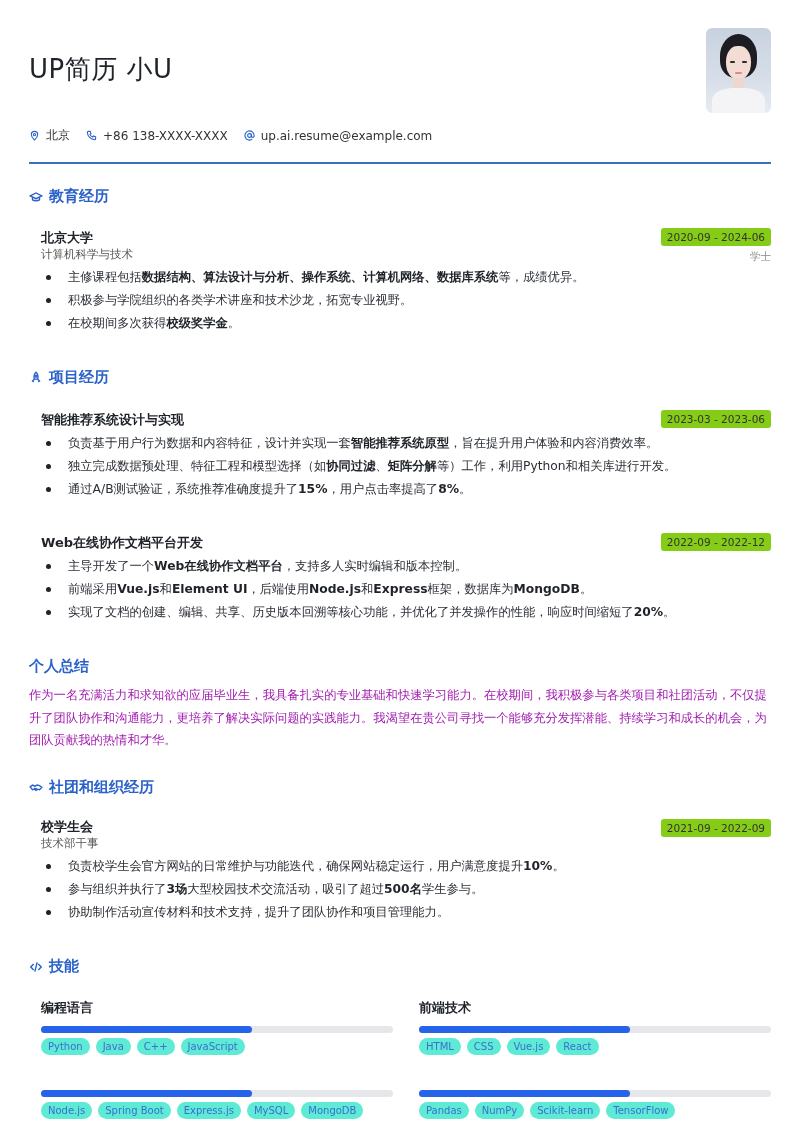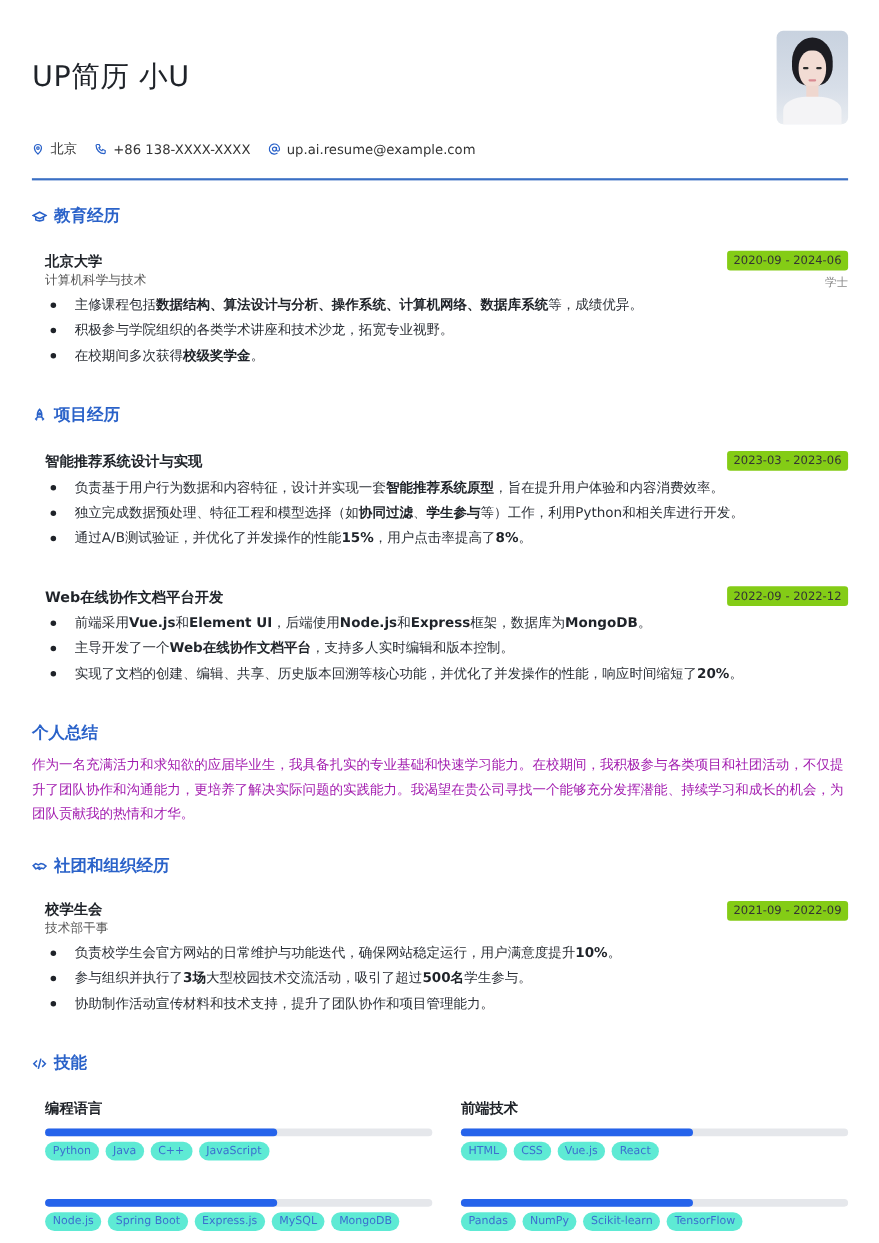--- a/index.html
+++ b/index.html
@@ -113,29 +113,29 @@
         <path d="M9 14l-3 3 2 2M15 14l3 3-2 2"></path>
         <circle cx="12" cy="9" r="1.5"></circle>
       </svg>
     <span>项目经历</span>
   </div>
 
   <div class="entry-title" style="top:411px">智能推荐系统设计与实现</div>
   <div class="date" style="top:410px">2023-03 - 2023-06</div>
   <ul class="bullets" style="top:432px">
     <li><span>负责基于用户行为数据和内容特征，设计并实现一套</span><b>智能推荐系统原型</b><span>，旨在提升用户体验和内容消费效率。</span></li>
-    <li><span>独立完成数据预处理、特征工程和模型选择（如</span><b>协同过滤</b><span>、</span><b>学生参与</b><span>等）工作，利用Python和相关库进行开发。</span></li>
-    <li><span>通过A/B测试验证，并优化了并发操作的性能</span><b>15%</b><span>，用户点击率提高了</span><b>8%</b><span>。</span></li>
+    <li><span>独立完成数据预处理、特征工程和模型选择（如</span><b>协同过滤</b><span>、</span><b>矩阵分解</b><span>等）工作，利用Python和相关库进行开发。</span></li>
+    <li><span>通过A/B测试验证，系统推荐准确度提升了</span><b>15%</b><span>，用户点击率提高了</span><b>8%</b><span>。</span></li>
   </ul>
 
   <div class="entry-title" style="top:534px">Web在线协作文档平台开发</div>
   <div class="date" style="top:533px">2022-09 - 2022-12</div>
   <ul class="bullets" style="top:555px">
+    <li><span>主导开发了一个</span><b>Web在线协作文档平台</b><span>，支持多人实时编辑和版本控制。</span></li>
     <li><span>前端采用</span><b>Vue.js</b><span>和</span><b>Element UI</b><span>，后端使用</span><b>Node.js</b><span>和</span><b>Express</b><span>框架，数据库为</span><b>MongoDB</b><span>。</span></li>
-    <li><span>主导开发了一个</span><b>Web在线协作文档平台</b><span>，支持多人实时编辑和版本控制。</span></li>
     <li><span>实现了文档的创建、编辑、共享、历史版本回溯等核心功能，并优化了并发操作的性能，响应时间缩短了</span><b>20%</b><span>。</span></li>
   </ul>
 
   <div class="sec-title" style="top:657px">
     <span>个人总结</span>
   </div>
   <div class="summary">作为一名充满活力和求知欲的应届毕业生，我具备扎实的专业基础和快速学习能力。在校期间，我积极参与各类项目和社团活动，不仅提升了团队协作和沟通能力，更培养了解决实际问题的实践能力。我渴望在贵公司寻找一个能够充分发挥潜能、持续学习和成长的机会，为团队贡献我的热情和才华。</div>
 
   <div class="sec-title" style="top:778px">
     <svg viewBox="0 0 24 24" fill="none" stroke="#2a62c9" stroke-width="2.4">

